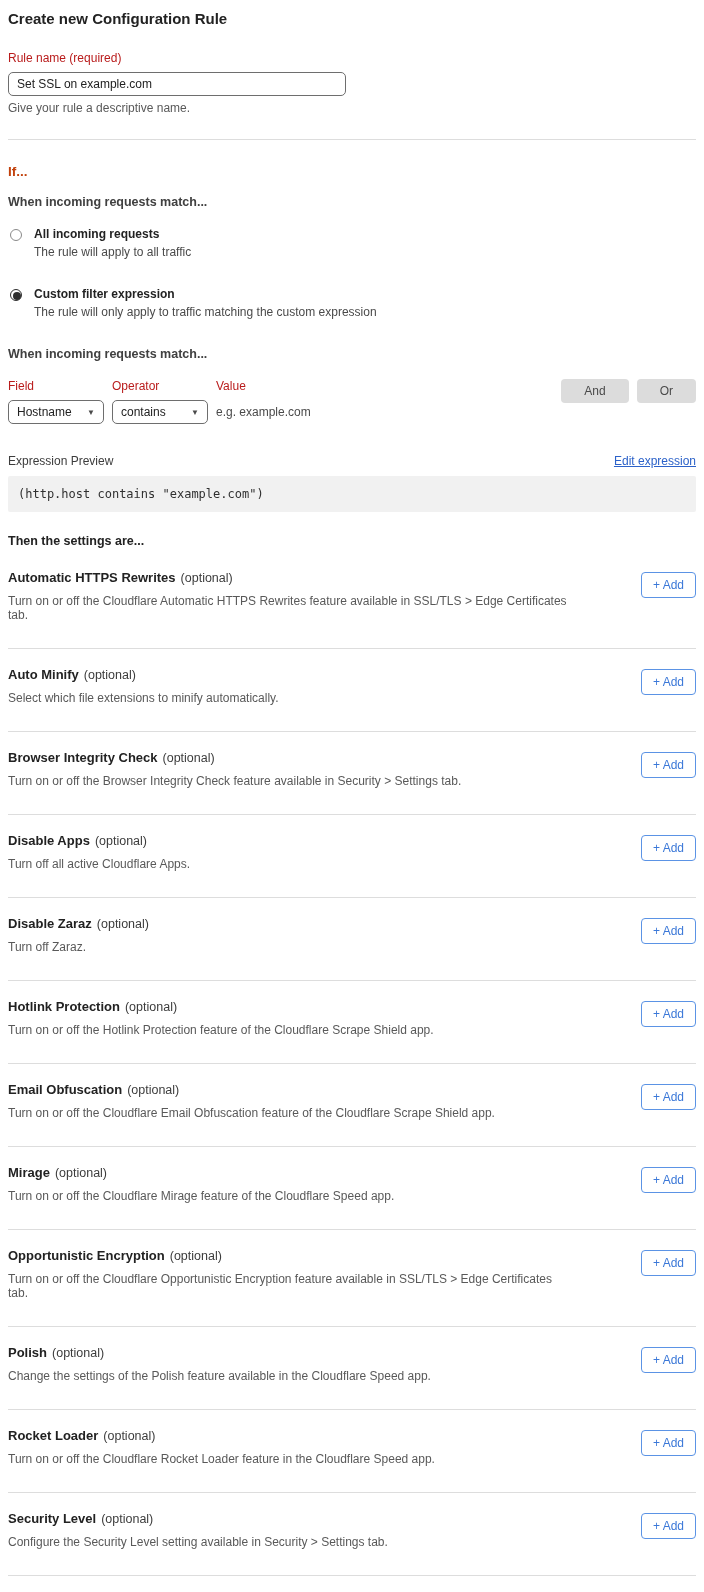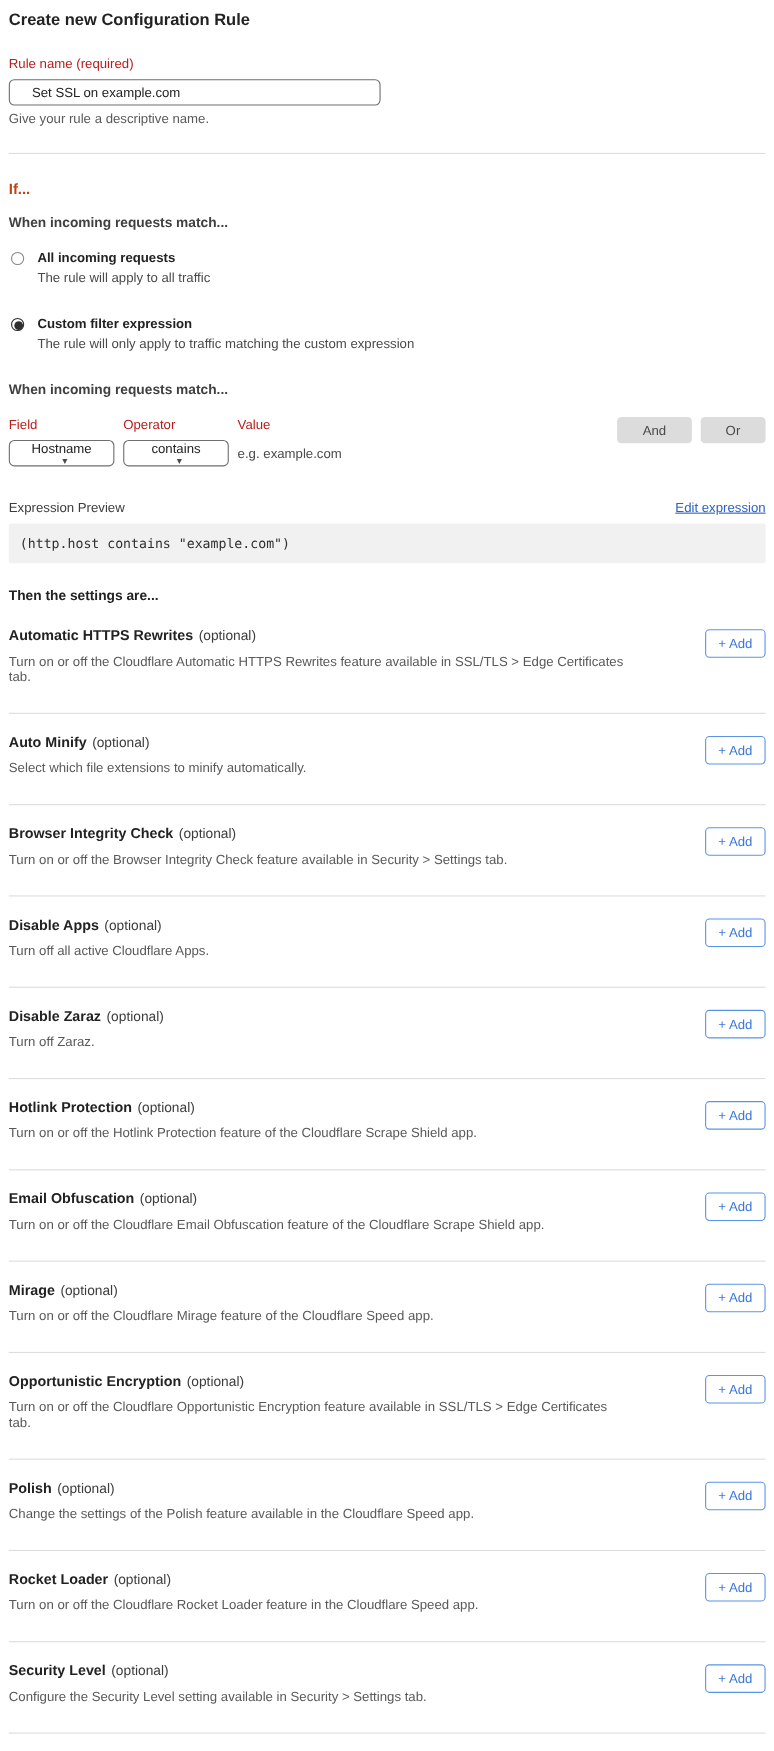--- a/index.html
+++ b/index.html
@@ -11,21 +11,21 @@
   }
   .page { padding:10px 8px 30px 8px; }
 
   .page-title { font-size:15px; font-weight:bold; color:#222; margin-bottom:24px; }
 
   .field-label { font-size:12px; color:#b91c1c; margin-bottom:7px; }
   .text-input {
     font-family:"Liberation Sans", sans-serif;
     font-size:12px; color:#222;
     border:1px solid #6e6e6e; border-radius:5px;
-    padding:4px 20px; height:24px; background:#fff; outline:none;
+    padding:4px 8px; height:24px; background:#fff; outline:none;
   }
   .rule-name-input { width:338px; }
   .help-text { font-size:12px; color:#595959; margin-top:5px; }
 
   .divider { border:none; border-top:1px solid #ddd; margin:24px 0; }
 
   .section-heading { font-size:13.5px; font-weight:bold; color:#c2410c; margin-bottom:16px; }
   .sub-heading { font-size:12.5px; font-weight:bold; color:#404040; margin-bottom:18px; }
 
   .radio-option { display:flex; align-items:flex-start; margin-bottom:28px; }
@@ -43,21 +43,21 @@
   .radio-texts .radio-desc { font-size:12px; color:#4a4a4a; }
 
   .builder-row { display:flex; align-items:flex-start; }
   .builder-col { display:flex; flex-direction:column; }
   .col-field { width:96px; margin-right:8px; }
   .col-operator { width:96px; margin-right:8px; }
   .col-value { flex:1; margin-right:8px; }
   .select-box {
     display:flex; align-items:center; justify-content:space-between;
     border:1px solid #6e6e6e; border-radius:5px; height:24px;
-    padding:0 8px; font-size:12px; color:#222; background:#fff; cursor:pointer;flex-direction:column;
+    padding:0 8px; font-size:12px; color:#222; background:#fff; cursor:pointer;
   }
   .select-caret { font-size:8px; color:#4a4a4a; margin-left:6px; }
   .value-input { width:100%; background:#e9f0fa; border-color:#6e6e6e; }
   .conj-btn {
     font-family:"Liberation Sans", sans-serif;
     background:#dcdcdc; color:#4a4a4a; font-size:12px;
     border:none; border-radius:4px; height:24px; padding:0 23px;
     margin-left:8px; cursor:pointer;
   }
   .eg-help { font-size:12px; color:#4a4a4a; margin-top:5px; }

